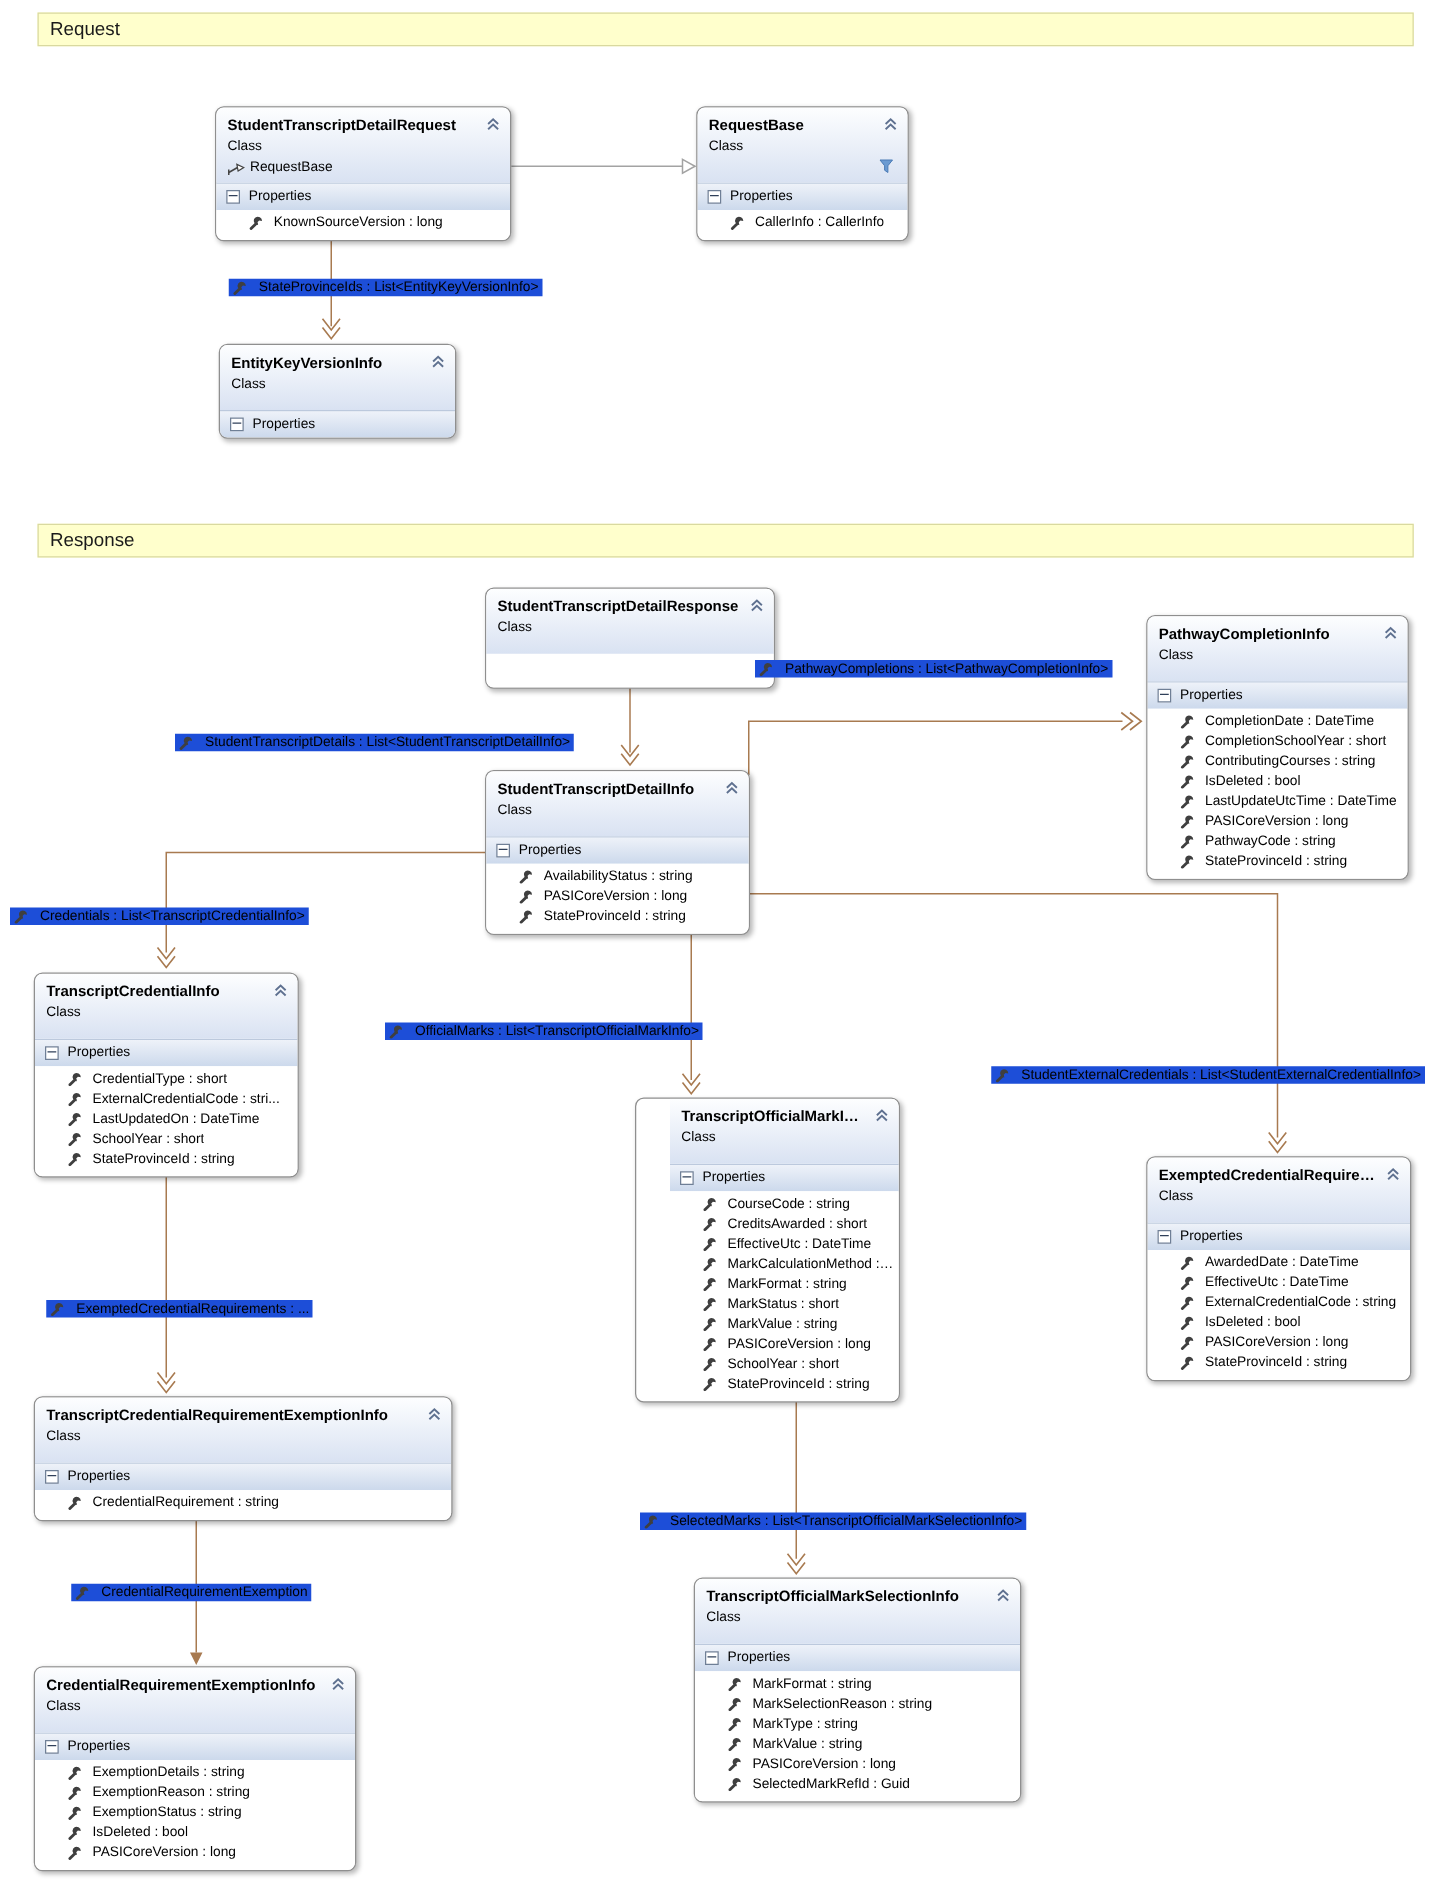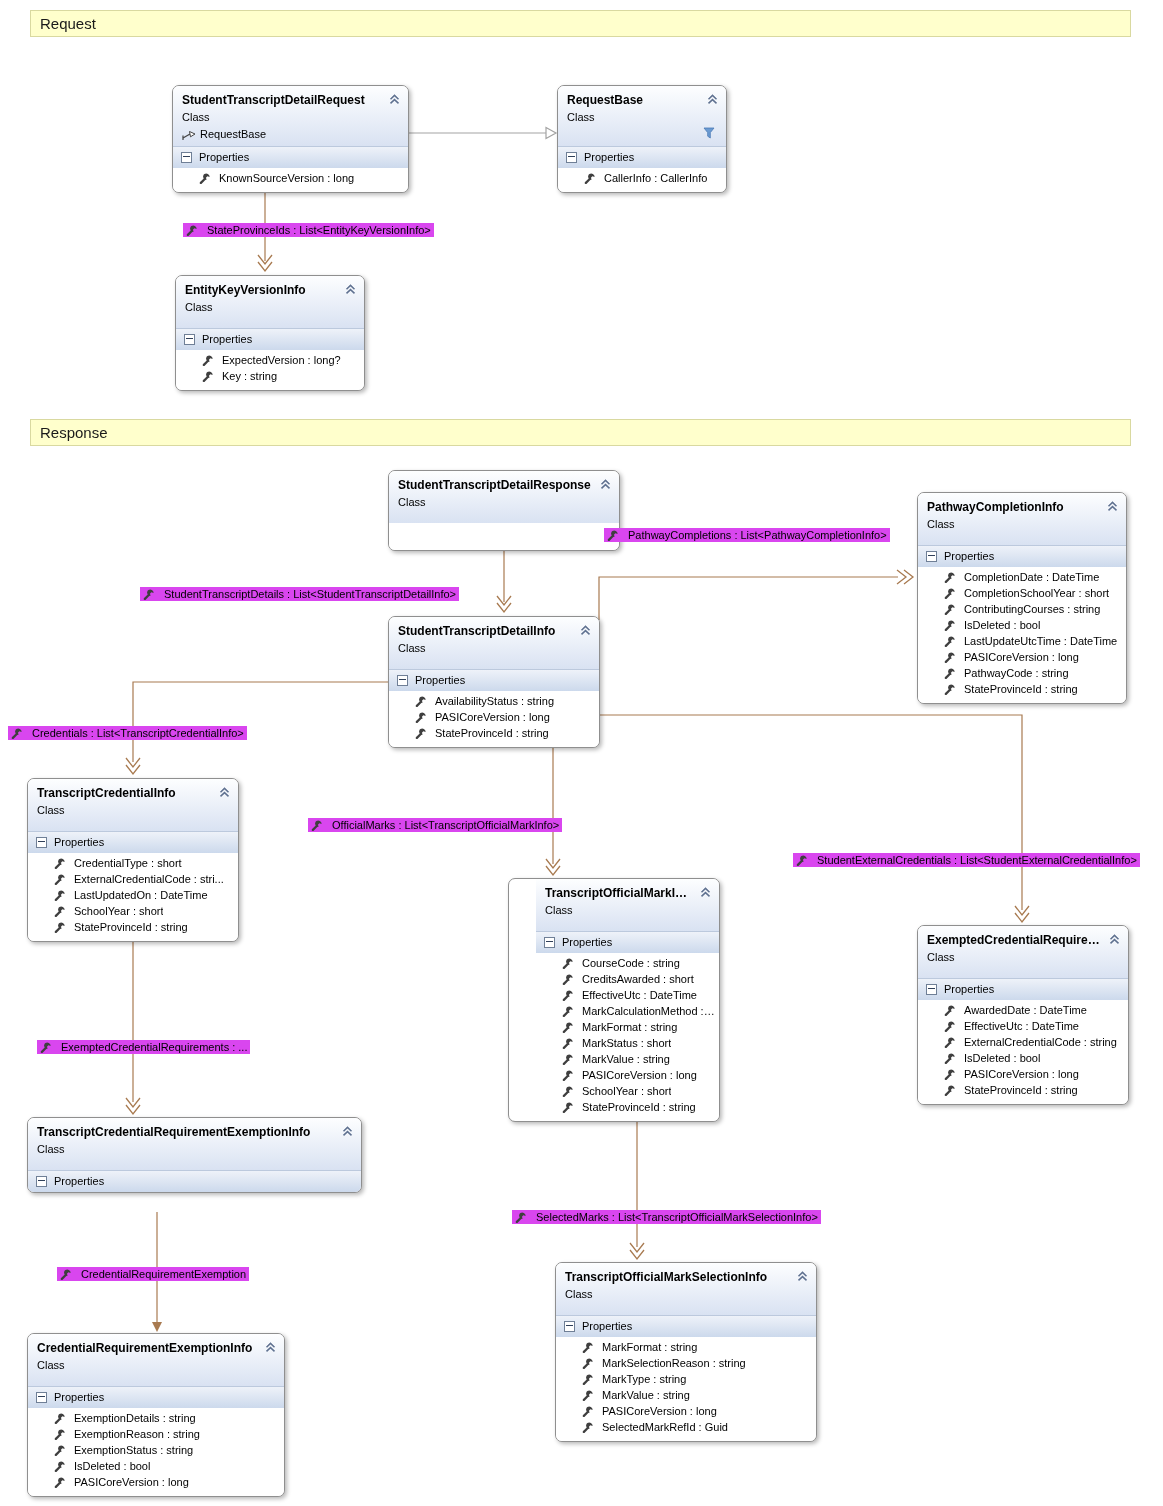--- a/index.html
+++ b/index.html
@@ -64,21 +64,21 @@
     padding-left:26px;height:16px;
     white-space:nowrap;
   }
   .prop-row .ptext{overflow:hidden;text-overflow:ellipsis;}
   .empty-body{height:27px;background:#ffffff;}
   .icon{flex:0 0 auto;display:inline-flex;}
   
   .conn-label{
     position:absolute;z-index:2;
     display:flex;align-items:flex-end;gap:9px;
-    background:#d946ef;padding:1px 3px;
+    background:#1d4ed8;padding:1px 3px;
     font-size:11px;white-space:nowrap;
   }
 </style>
 </head>
 <body>
 
 <div class="banner" style="top:10px;">
   <span>Request</span>
 </div>
 <div class="banner" style="top:419px;">
@@ -206,40 +206,20 @@
         <div class="box-title">EntityKeyVersionInfo</div>
         <span class="collapse-btn"><svg width="13" height="13" viewBox="0 0 13 13">
             <path d="M2.5 6.2 L6.5 2.4 L10.5 6.2 M2.5 10.4 L6.5 6.6 L10.5 10.4" stroke="#5f7190" stroke-width="1.5" fill="none"></path>
           </svg></span>
         <div class="box-kind">Class</div>
       </div>
       <div class="props-strip">
         <span class="minus-box"></span>
         <span>Properties</span>
       </div>
-      <div class="props-body">
-        <div class="prop-row">
-          <span class="icon">
-            <svg width="12" height="12" viewBox="0 0 16 16">
-              <path d="M2.5 14.5 L8 9" stroke="#3f3f3f" stroke-width="3" stroke-linecap="round" fill="none"></path>
-              <path d="M7.2 2.6 a4.6 4.6 0 0 1 7.0 3.9 l-3.1-0.7 -1.8 1.8 0.7 3.1 a4.6 4.6 0 0 1 -3.9-7.0 z" fill="#3f3f3f"></path>
-            </svg>
-          </span>
-          <span class="ptext">ExpectedVersion : long?</span>
-        </div>
-        <div class="prop-row">
-          <span class="icon">
-            <svg width="12" height="12" viewBox="0 0 16 16">
-              <path d="M2.5 14.5 L8 9" stroke="#3f3f3f" stroke-width="3" stroke-linecap="round" fill="none"></path>
-              <path d="M7.2 2.6 a4.6 4.6 0 0 1 7.0 3.9 l-3.1-0.7 -1.8 1.8 0.7 3.1 a4.6 4.6 0 0 1 -3.9-7.0 z" fill="#3f3f3f"></path>
-            </svg>
-          </span>
-          <span class="ptext">Key : string</span>
-        </div>
-      </div>
     </div>
     <div class="class-box" style="left: 388px; top: 470px; width: 232px;">
       <div class="box-header">
         <div class="box-title">StudentTranscriptDetailResponse</div>
         <span class="collapse-btn"><svg width="13" height="13" viewBox="0 0 13 13">
             <path d="M2.5 6.2 L6.5 2.4 L10.5 6.2 M2.5 10.4 L6.5 6.6 L10.5 10.4" stroke="#5f7190" stroke-width="1.5" fill="none"></path>
           </svg></span>
         <div class="box-kind">Class</div>
       </div>
       <div class="empty-body"></div>
@@ -611,20 +591,31 @@
       <div class="box-header">
         <div class="box-title">TranscriptCredentialRequirementExemptionInfo</div>
         <span class="collapse-btn"><svg width="13" height="13" viewBox="0 0 13 13">
             <path d="M2.5 6.2 L6.5 2.4 L10.5 6.2 M2.5 10.4 L6.5 6.6 L10.5 10.4" stroke="#5f7190" stroke-width="1.5" fill="none"></path>
           </svg></span>
         <div class="box-kind">Class</div>
       </div>
       <div class="props-strip">
         <span class="minus-box"></span>
         <span>Properties</span>
+      </div>
+      <div class="props-body">
+        <div class="prop-row">
+          <span class="icon">
+            <svg width="12" height="12" viewBox="0 0 16 16">
+              <path d="M2.5 14.5 L8 9" stroke="#3f3f3f" stroke-width="3" stroke-linecap="round" fill="none"></path>
+              <path d="M7.2 2.6 a4.6 4.6 0 0 1 7.0 3.9 l-3.1-0.7 -1.8 1.8 0.7 3.1 a4.6 4.6 0 0 1 -3.9-7.0 z" fill="#3f3f3f"></path>
+            </svg>
+          </span>
+          <span class="ptext">CredentialRequirement : string</span>
+        </div>
       </div>
     </div>
     <div class="class-box" style="left: 27px; top: 1333px; width: 258px;">
       <div class="box-header">
         <div class="box-title">CredentialRequirementExemptionInfo</div>
         <span class="collapse-btn"><svg width="13" height="13" viewBox="0 0 13 13">
             <path d="M2.5 6.2 L6.5 2.4 L10.5 6.2 M2.5 10.4 L6.5 6.6 L10.5 10.4" stroke="#5f7190" stroke-width="1.5" fill="none"></path>
           </svg></span>
         <div class="box-kind">Class</div>
       </div>

